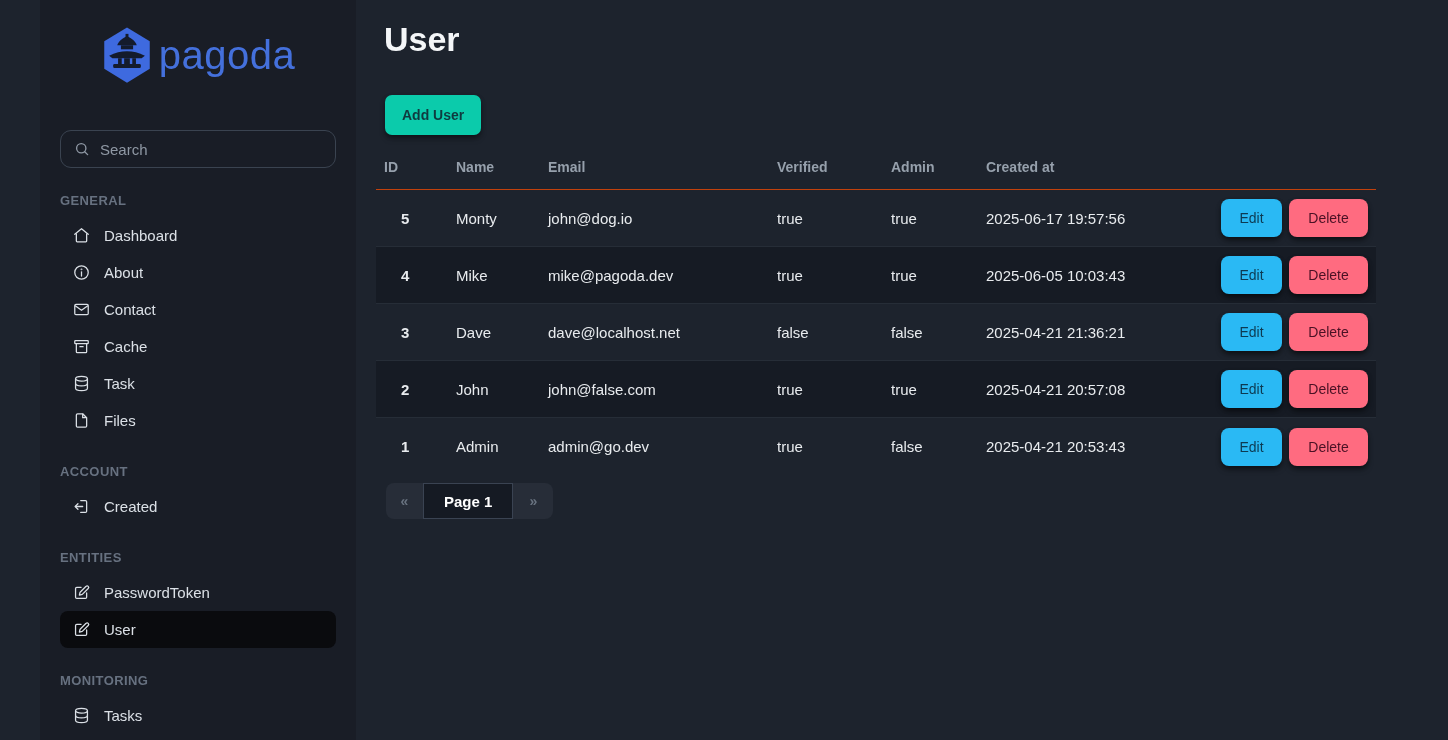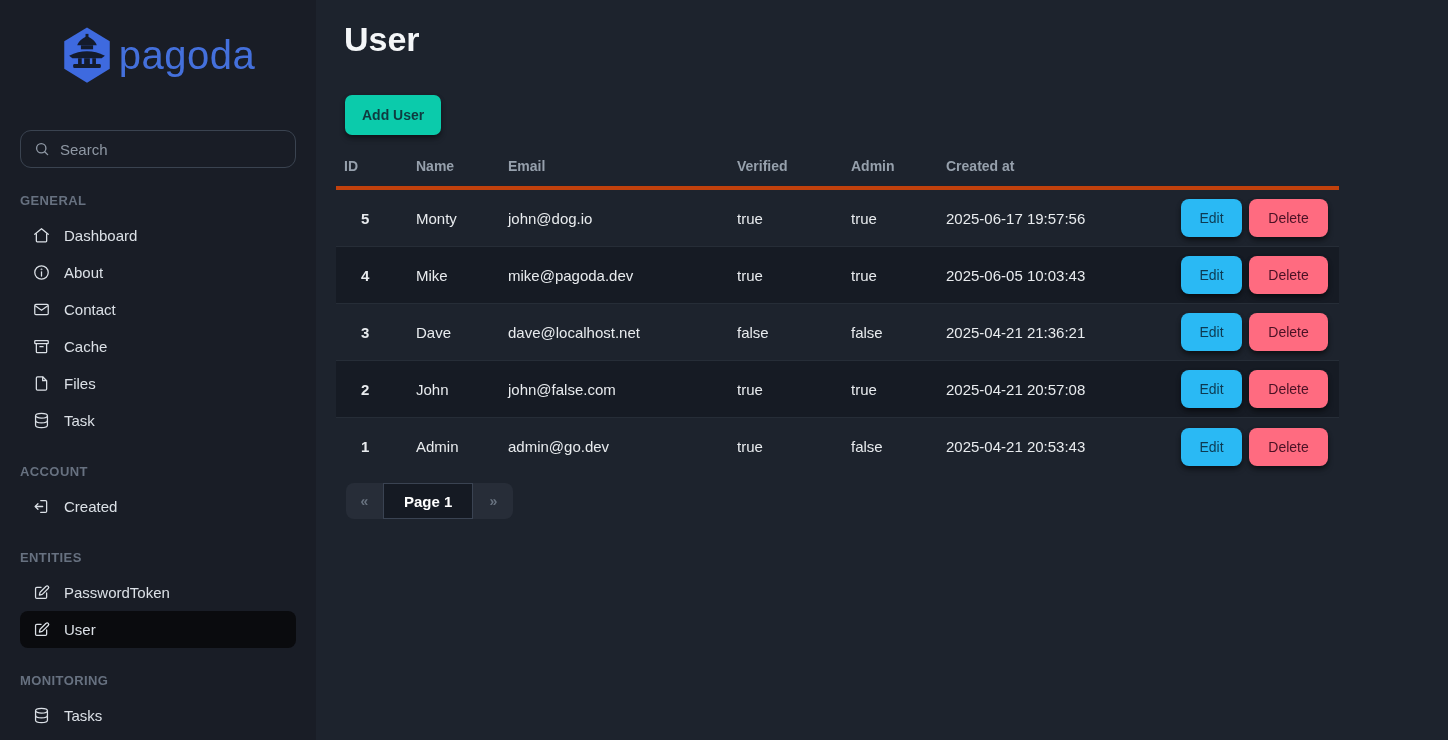--- a/index.html
+++ b/index.html
@@ -2,21 +2,21 @@
 <html style="--sidebar-bg: #191d26; --main-bg: #1d232d; --active-item-bg: #0a0b0e; --stripe-bg: #161b24; --logo-blue: #4470dc; --primary: #0bcbab; --primary-content: #0f3a3f; --info: #2ab9f4; --info-content: #0d3a52; --danger: #ff6b80; --danger-content: #4a1124;"><head>
 <meta charset="utf-8">
 <style>
   * { margin:0; padding:0; box-sizing:border-box; }
   html,body { width:1448px; height:740px; overflow:hidden; }
   body {
     font-family:"Liberation Sans","DejaVu Sans",sans-serif;
     background:var(--main-bg,#1d232d);
     color:#e8ebee;
   }
-  .app { display:flex; width:1359px; height:740px; }
+  .app { display:flex; width:1359px; height:740px;padding-left:40px; }
 
   
   .sidebar {
     width:316px; min-width:316px; height:740px;
     background:var(--sidebar-bg,#191d26);
     padding:0 16px;
   }
   .logo {
     display:flex; align-items:center; justify-content:center;
     margin-top:22px; height:66px; cursor:pointer;
@@ -62,21 +62,21 @@
     font-family:inherit; cursor:pointer;
     box-shadow:0 4px 6px -1px rgba(0,0,0,.35),0 2px 4px rgba(0,0,0,.25);
   }
 
   .table { margin-top:10px; }
   .thead, .trow {
     display:grid;
     grid-template-columns:72px 92px 229px 114px 95px 235px 1fr;
     align-items:center;
   }
-  .thead { height:45px; border-bottom:4px solid #c2410c; }
+  .thead { height:45px; border-bottom:1px solid #c2410c; }
   .thead .cell { font-size:14px; font-weight:bold; color:#96a0ac; }
   .cell { padding:0 8px; font-size:15px; color:#e8ebee; }
   .trow { height:57px; border-bottom:1px solid #262d37; }
   .trow:last-of-type { border-bottom:none; }
   .trow.stripe { background:var(--stripe-bg,#161b24); }
   .cell.id-val { font-weight:bold; padding-left:25px; }
   .cell.actions { display:flex; gap:7px; }
   .row-btn {
     height:38px; border:none; border-radius:8px; font-size:14px;
     font-weight:normal; font-family:inherit; cursor:pointer;
@@ -163,33 +163,33 @@
       <svg width="19" height="19" viewBox="0 0 24 24" fill="none" stroke-width="1.6" stroke="currentColor">
         <rect x="3.5" y="4.5" width="17" height="4" rx="0.8"></rect>
         <path d="M5.5 8.5V18.5a1.2 1.2 0 001.2 1.2h10.6a1.2 1.2 0 001.2-1.2V8.5"></path>
         <path d="M10 12.3h4" stroke-linecap="round"></path>
       </svg>
       <span>Cache</span>
     </div>
 
     <div class="nav-item">
       <svg width="19" height="19" viewBox="0 0 24 24" fill="none" stroke-width="1.6" stroke="currentColor">
-        <path d="M13.5 3.5H7A1.5 1.5 0 005.5 5v14A1.5 1.5 0 007 20.5h10a1.5 1.5 0 001.5-1.5V8.5l-5-5z" stroke-linejoin="round"></path>
-        <path d="M13.5 3.5v5h5"></path>
-      </svg>
-      <span>Files</span>
-    </div>
-
-    <div class="nav-item">
-      <svg width="19" height="19" viewBox="0 0 24 24" fill="none" stroke-width="1.6" stroke="currentColor">
         <ellipse cx="12" cy="6" rx="7.5" ry="3"></ellipse>
         <path d="M4.5 6v6c0 1.66 3.36 3 7.5 3s7.5-1.34 7.5-3V6"></path>
         <path d="M4.5 12v6c0 1.66 3.36 3 7.5 3s7.5-1.34 7.5-3v-6"></path>
       </svg>
       <span>Task</span>
+    </div>
+
+    <div class="nav-item">
+      <svg width="19" height="19" viewBox="0 0 24 24" fill="none" stroke-width="1.6" stroke="currentColor">
+        <path d="M13.5 3.5H7A1.5 1.5 0 005.5 5v14A1.5 1.5 0 007 20.5h10a1.5 1.5 0 001.5-1.5V8.5l-5-5z" stroke-linejoin="round"></path>
+        <path d="M13.5 3.5v5h5"></path>
+      </svg>
+      <span>Files</span>
     </div>
 
     <div class="section-heading">ACCOUNT</div>
 
     <div class="nav-item">
       <svg width="19" height="19" viewBox="0 0 24 24" fill="none" stroke-width="1.6" stroke="currentColor">
         <path d="M11 4.5h6A1.5 1.5 0 0118.5 6v12a1.5 1.5 0 01-1.5 1.5h-6" stroke-linecap="round"></path>
         <path d="M13.5 12H4.5" stroke-linecap="round"></path>
         <path d="M7.5 8.5L4 12l3.5 3.5" stroke-linecap="round" stroke-linejoin="round"></path>
       </svg>

